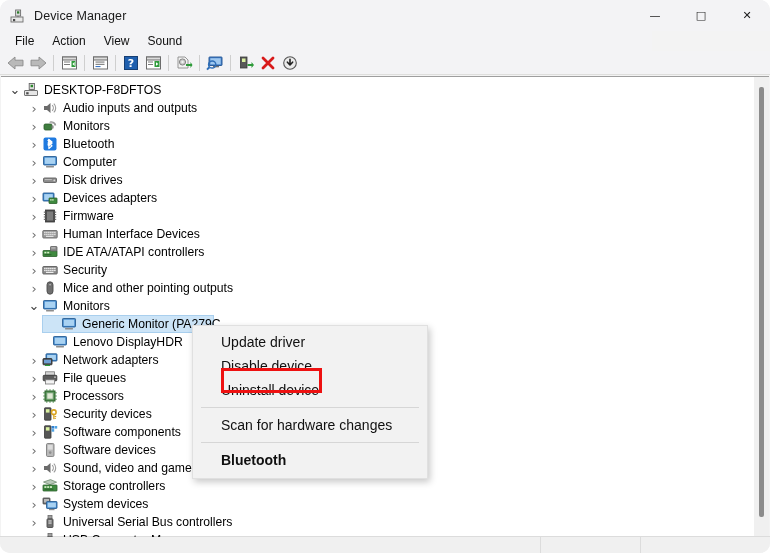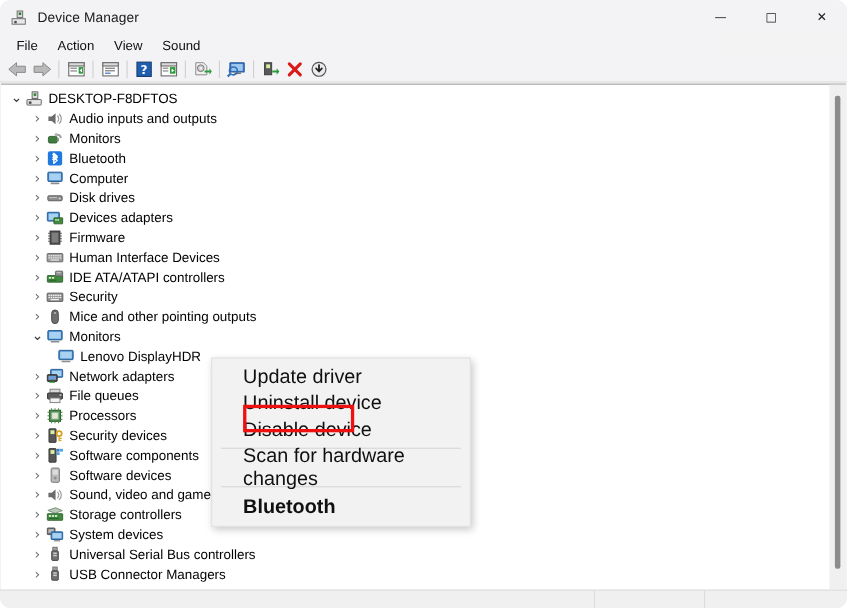--- a/index.html
+++ b/index.html
@@ -167,21 +167,21 @@
     border: 1px solid #e0e0e0;
     box-shadow: 2px 3px 7px rgba(0,0,0,0.22);
     padding: 4px 0 6px 0;
     box-sizing: border-box;
     z-index: 50;
   }
   .ctx-item {
     height: 24px;
     display: flex; align-items: center;
     padding-left: 28px;
-    font-size: 18px; color: #101010;
+    font-size: 14px; color: #101010;
     position: relative;
   }
   .ctx-item.bold { font-weight: bold; }
   .ctx-sep {
     height: 1px; background: #d6d6d6;
     margin: 5px 8px 5px 8px;
   }
   .redbox {
     position: absolute;
     left: 221px; top: 368px;
@@ -487,20 +487,32 @@
             <span class="chev expanded" style="font-size: 13px; line-height: 6px;">⌄</span>
             <span class="tree-icon"><svg width="16" height="16" viewBox="0 0 16 16">
                 <rect x="1.5" y="2.5" width="13" height="8.5" rx="0.8" fill="#3b83c9" stroke="#2a5f93" stroke-width="0.9"></rect>
                 <rect x="2.7" y="3.6" width="10.6" height="6.3" fill="#a9d2f2"></rect>
                 <rect x="4" y="12" width="8" height="1.4" rx="0.4" fill="#8d8d8d"></rect>
               </svg></span>
             <span class="tree-label">Monitors</span>
           </div>
         </div>
         <div class="tree-row">
+          <div class="sel-bg" style="left: 41px; width: 172px;"></div>
+          <div class="row-inner" style="padding-left: 44px;">
+            <span class="chev"></span>
+            <span class="tree-icon"><svg width="16" height="16" viewBox="0 0 16 16">
+                <rect x="1.5" y="2.5" width="13" height="8.5" rx="0.8" fill="#3b83c9" stroke="#2a5f93" stroke-width="0.9"></rect>
+                <rect x="2.7" y="3.6" width="10.6" height="6.3" fill="#a9d2f2"></rect>
+                <rect x="4" y="12" width="8" height="1.4" rx="0.4" fill="#8d8d8d"></rect>
+              </svg></span>
+            <span class="tree-label">Generic Monitor (PA279C</span>
+          </div>
+        </div>
+        <div class="tree-row">
           <div class="row-inner" style="padding-left: 35px; justify-content: center;">
             <span class="chev"></span>
             <span class="tree-icon"><svg width="16" height="16" viewBox="0 0 16 16">
                 <rect x="1.5" y="2.5" width="13" height="8.5" rx="0.8" fill="#3b83c9" stroke="#2a5f93" stroke-width="0.9"></rect>
                 <rect x="2.7" y="3.6" width="10.6" height="6.3" fill="#a9d2f2"></rect>
                 <rect x="4" y="12" width="8" height="1.4" rx="0.4" fill="#8d8d8d"></rect>
               </svg></span>
             <span class="tree-label">Lenovo DisplayHDR</span>
           </div>
         </div>
@@ -653,22 +665,22 @@
         </div>
       </div>
   </div>
 
   <div class="vscroll">
     <div class="vscroll-thumb"></div>
   </div>
 
   <div class="ctxmenu" id="ctxmenu">
       <div class="ctx-item">Update driver</div>
+      <div class="ctx-item">Disable device</div>
       <div class="ctx-item">Uninstall device</div>
-      <div class="ctx-item">Disable device</div>
       <div class="ctx-sep"></div>
       <div class="ctx-item">Scan for hardware changes</div>
       <div class="ctx-sep"></div>
       <div class="ctx-item bold">Bluetooth</div>
     </div>
   <div class="redbox"></div>
 
   <div class="statusbar">
     <div class="status-seg s1"></div>
     <div class="status-seg s2"></div>

